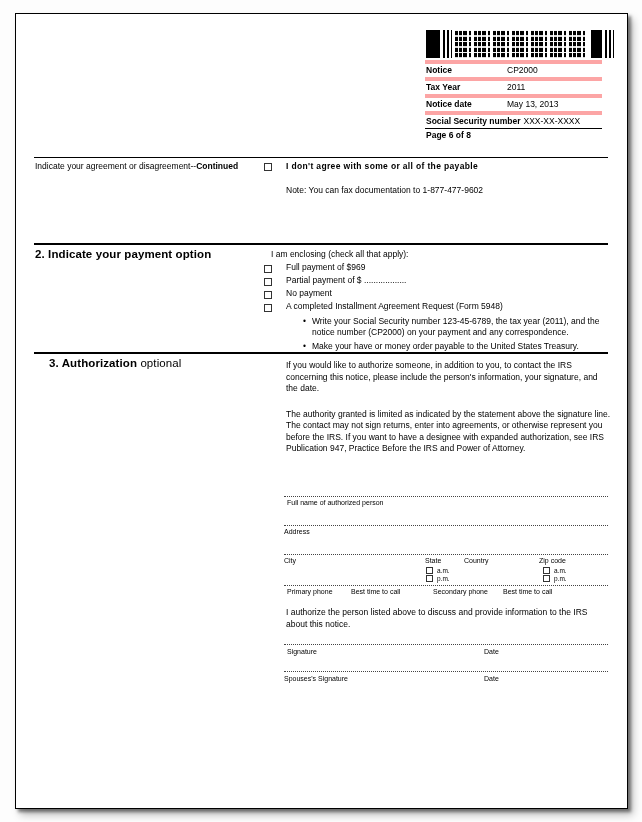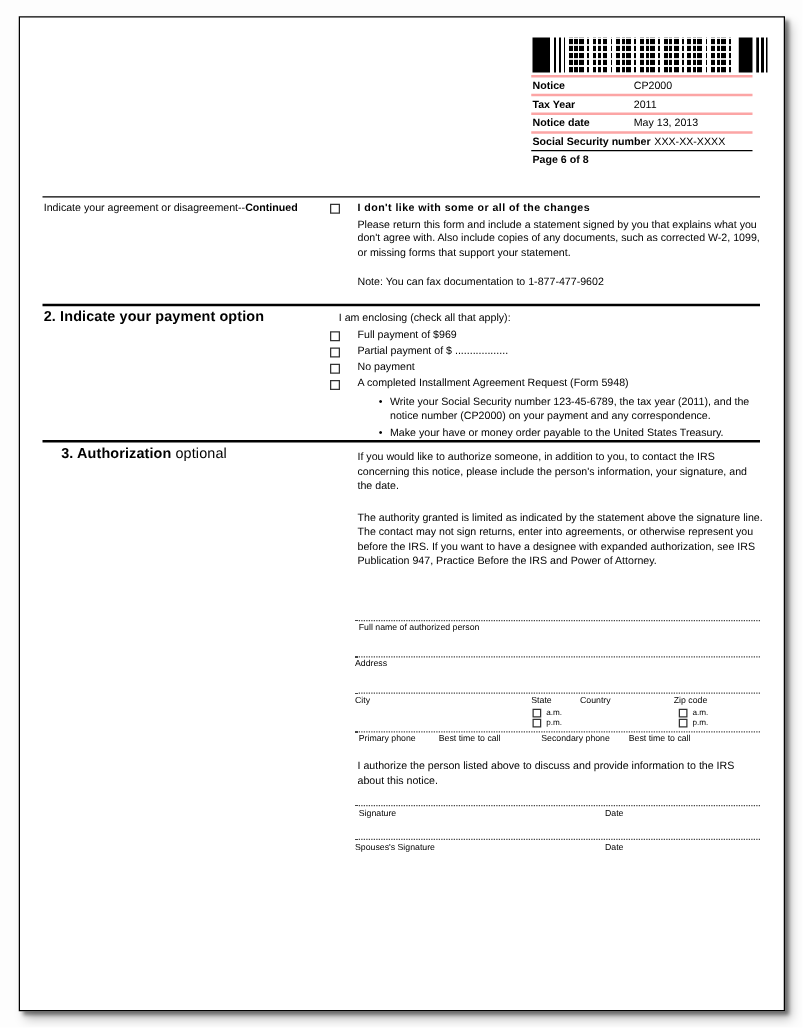--- a/index.html
+++ b/index.html
@@ -11,21 +11,21 @@
   .barcode{left:410px;top:16px;width:188px;height:28px;display:flex;align-items:stretch;}
   .bc-block{width:14px;background:#000;}
   .bc-block.sm{width:11px;}
   .bc-gap{width:3px;}
   .bc-bars{width:9px;background:repeating-linear-gradient(90deg,#000 0 2px,#fff 2px 4px);}
   .bc-matrix{flex:1;margin:0 3px;background:
       repeating-linear-gradient(180deg,rgba(255,255,255,.95) 0 1.5px,transparent 1.5px 5.5px,rgba(255,255,255,.85) 5.5px 7px,transparent 7px 11px),
       repeating-linear-gradient(90deg,#000 0 3px,#fff 3px 4.5px,#000 4.5px 7px,#fff 7px 8px,#000 8px 12px,#fff 12px 14.5px,#000 14.5px 16px,#fff 16px 19px);}
   
   .hdr-table{left:409px;top:46px;width:177px;font-size:8.5px;line-height:11px;}
-  .hdr-row{display:flex;border-top:2px solid #fca5a5;padding:1px 0 0 1px;height:12px;}
+  .hdr-row{display:flex;border-top:4px solid #fca5a5;padding:1px 0 0 1px;height:12px;}
   .hdr-label{font-weight:bold;width:81px;flex:none;}
   .hdr-row.inline .hdr-label{width:auto;margin-right:3px;}
   .hdr-row.last{border-top:1px solid #000;}
   .hdr-value{font-weight:normal;}
   
   .rule{left:18px;width:574px;background:#000;}
   .rule.r1{top:143px;height:1px;}
   .rule.r2{top:229px;height:2px;}
   .rule.r3{top:338px;height:2px;}
   .sec1-label{left:19px;top:147px;width:257px;font-size:8.5px;}
@@ -99,22 +99,21 @@
 
   <div class="abs rule r1"></div>
 
   <div class="abs sec1-label txt">
     <span>Indicate your agreement or disagreement--</span><b>Continued</b>
   </div>
 
   <span class="abs cb sec1-cb"></span>
 
   <div class="abs sec1-col txt">
-    <div class="bold-head">I don't like with some or all of the changes</div>
-    <p>Please return this form and include a statement signed by you that explains what you don't agree with.  Also include copies of any documents, such as corrected W-2, 1099, or missing forms that support your statement.</p>
+    <div class="bold-head">I don't agree with some or all of the payable</div>
     <p class="note">Note: You can fax documentation to 1-877-477-9602</p>
   </div>
 
   <div class="abs rule r2"></div>
 
   <div class="abs sec-head sec2-head">
     <span>2.</span>
     <span>Indicate your payment option</span>
   </div>
 

